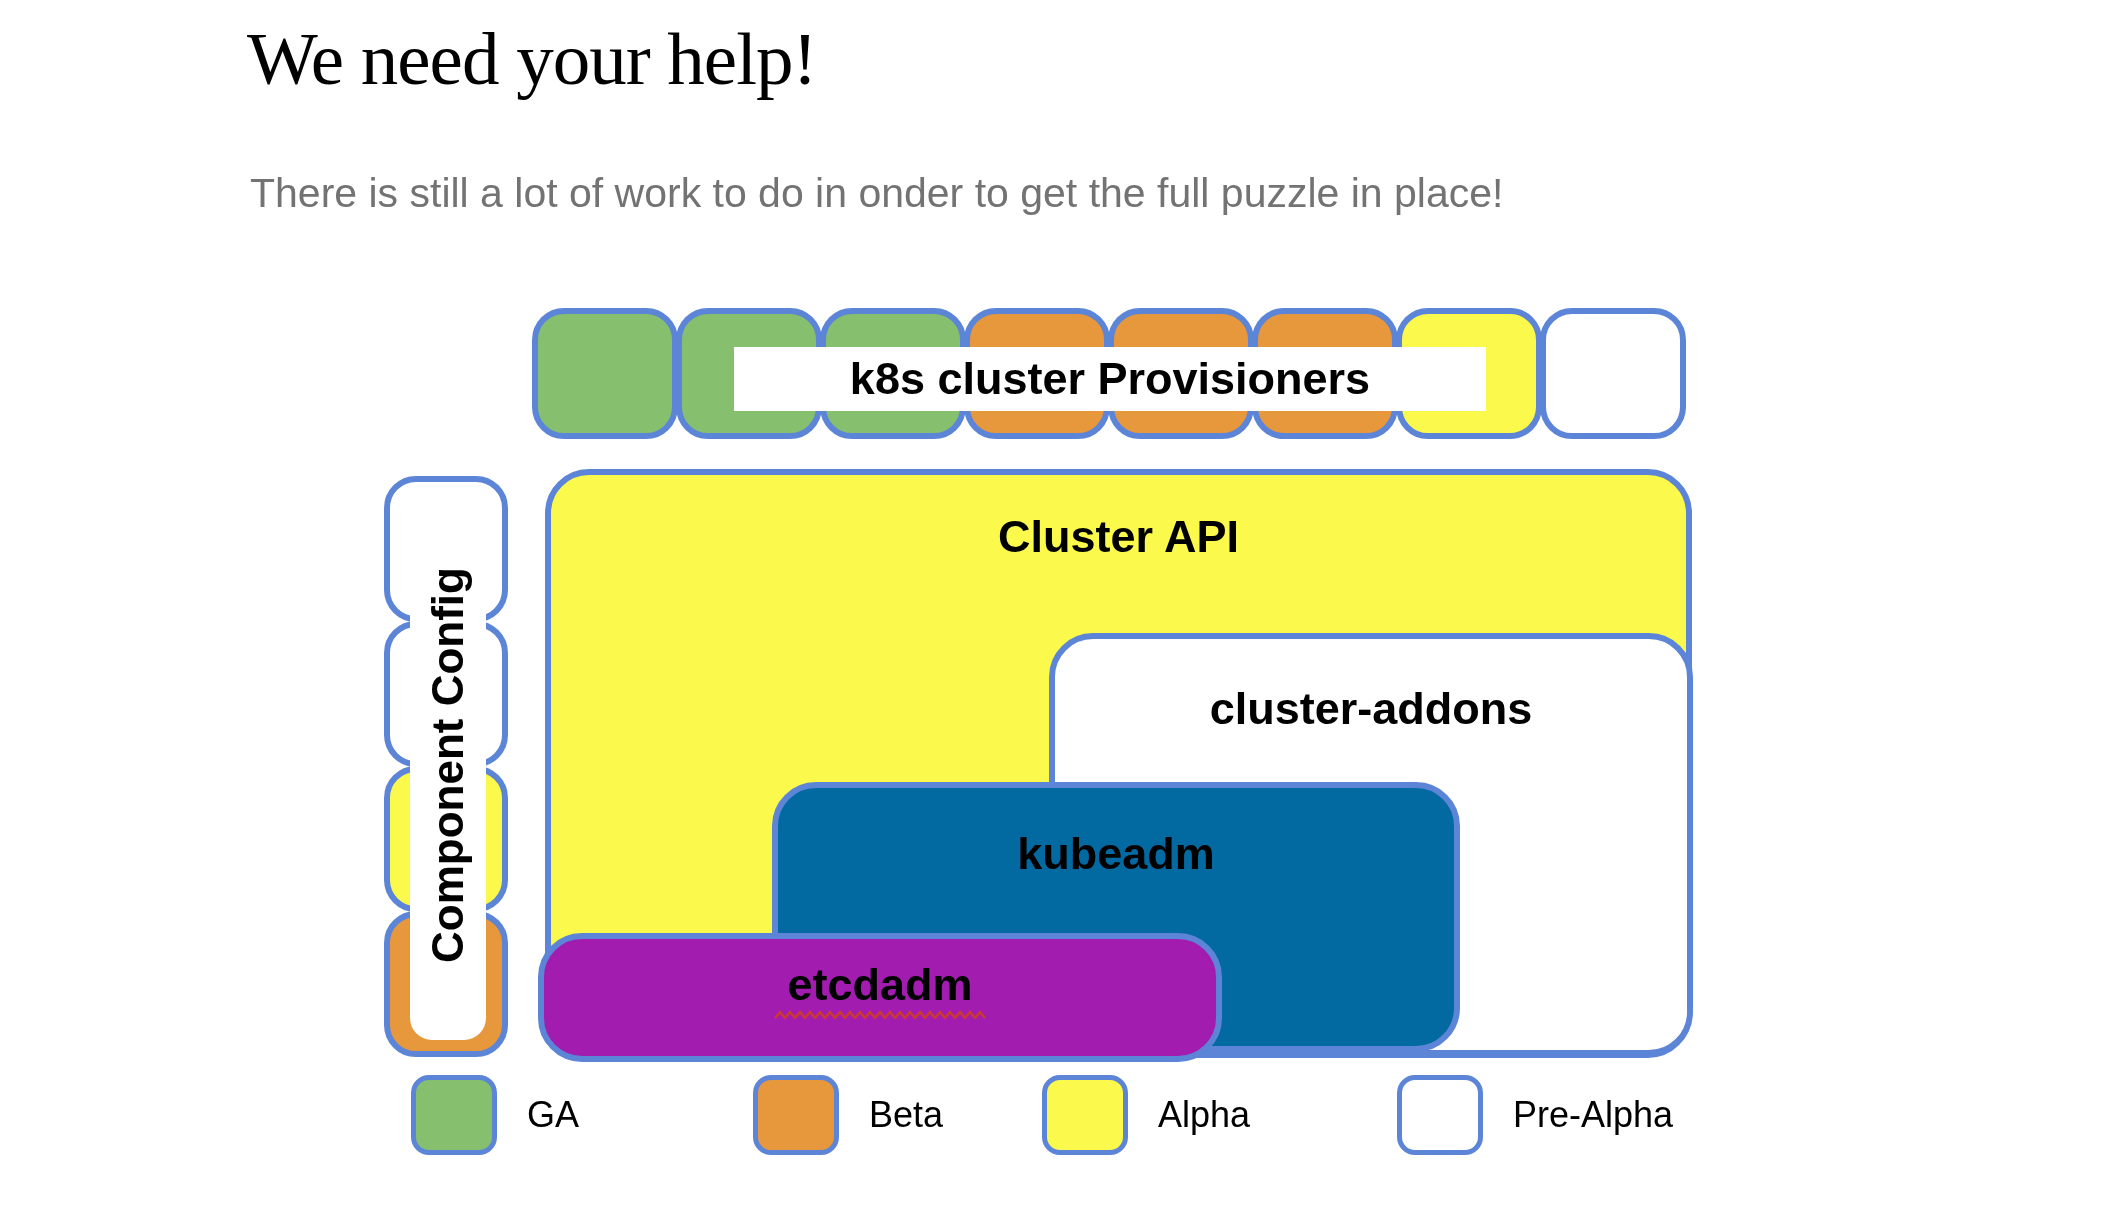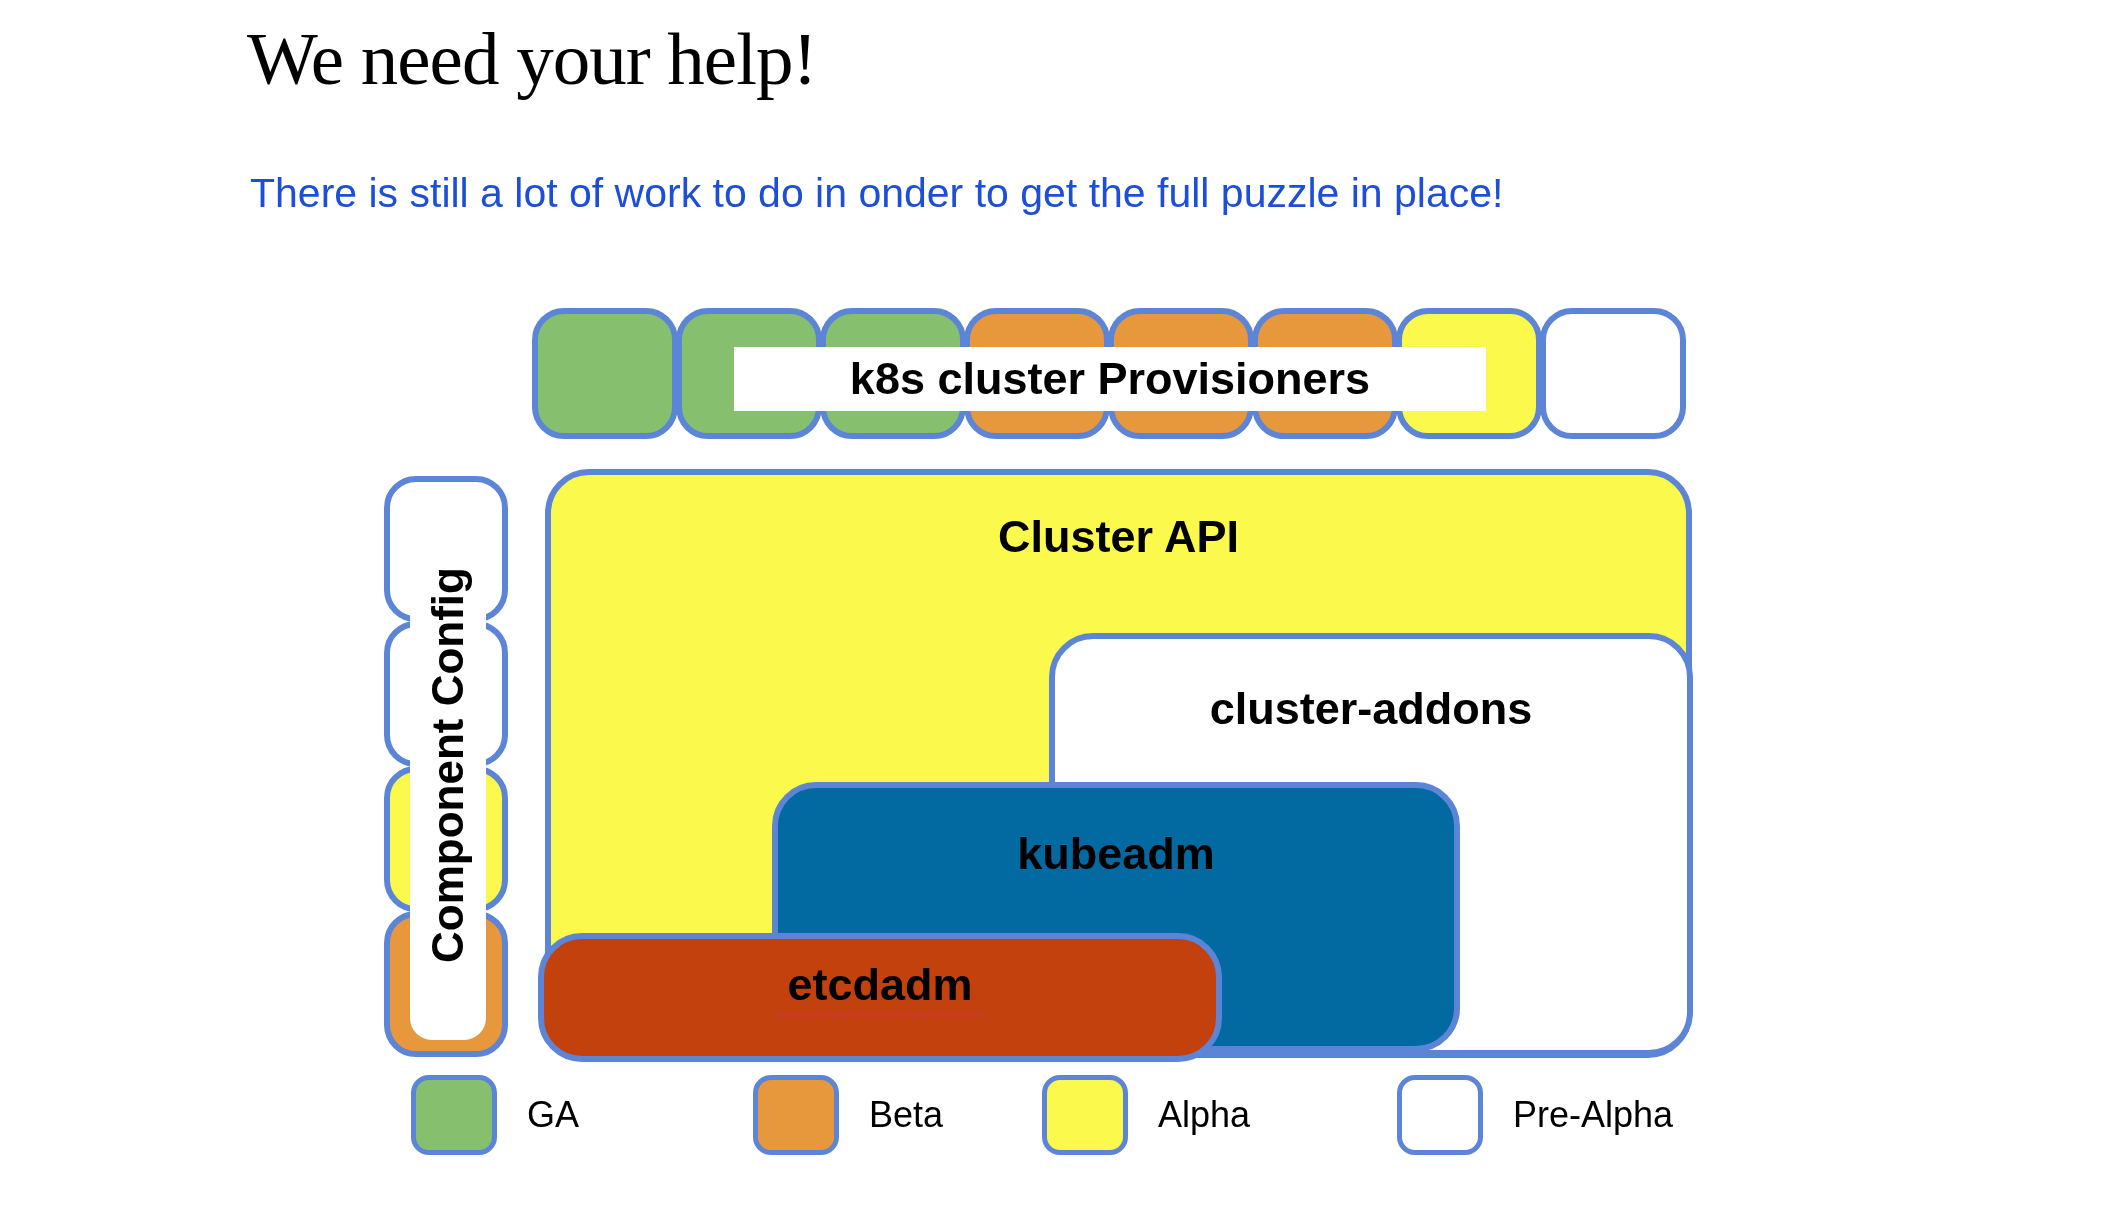--- a/index.html
+++ b/index.html
@@ -11,21 +11,21 @@
     color:#000;
     overflow:hidden;
   }
 
   .title {
     position:absolute; left:247px; top:16px;
     font-size:75px; font-weight:400; letter-spacing:-1px;font-family:Liberation Serif, serif;
   }
   .subtitle {
     position:absolute; left:250px; top:170px;
-    font-size:41px; font-weight:400; color:#1d4ed8;
+    font-size:41px; font-weight:400; color:#737373;
   }
 
   
   .piece {
     border:6px solid var(--blue);
     border-radius:32px;
     background:#fff;
     flex:none;
   }
   .prov-row { position:absolute; left:532px; top:308px; display:flex; z-index:1; }
@@ -114,21 +114,21 @@
 
 <div class="box" id="box-cluster-api" style="background: rgb(252, 249, 77);">
   <div class="box-label">Cluster API</div>
 </div>
 <div class="box" id="box-cluster-addons" style="background: rgb(255, 255, 255);">
   <div class="box-label">cluster-addons</div>
 </div>
 <div class="box" id="box-kubeadm" style="background: #0369a1;">
   <div class="box-label">kubeadm</div>
 </div>
-<div class="box" id="box-etcdadm" style="background: #c2410c;">
+<div class="box" id="box-etcdadm" style="background: #a21caf;">
   <div class="box-label">etcdadm</div>
   <svg class="squiggle" viewBox="0 0 212 12" preserveAspectRatio="none" style="display: block;">
     <path fill="none" stroke-width="2.4" d="M1 9 l5 -6 l5 6 l5 -6 l5 6 l5 -6 l5 6 l5 -6 l5 6 l5 -6 l5 6 l5 -6 l5 6 l5 -6 l5 6 l5 -6 l5 6 l5 -6 l5 6 l5 -6 l5 6 l5 -6 l5 6 l5 -6 l5 6 l5 -6 l5 6 l5 -6 l5 6 l5 -6 l5 6 l5 -6 l5 6 l5 -6 l5 6 l5 -6 l5 6 l5 -6 l5 6 l5 -6 l5 6 l5 -6 l5 6" stroke="#CC3A2B"></path>
   </svg>
 </div>
 
 <div>
   <div class="legend-item" id="legend-item-0">
     <div class="legend-swatch" style="background: rgb(134, 192, 110);"></div>
     <span class="legend-label">GA</span>

